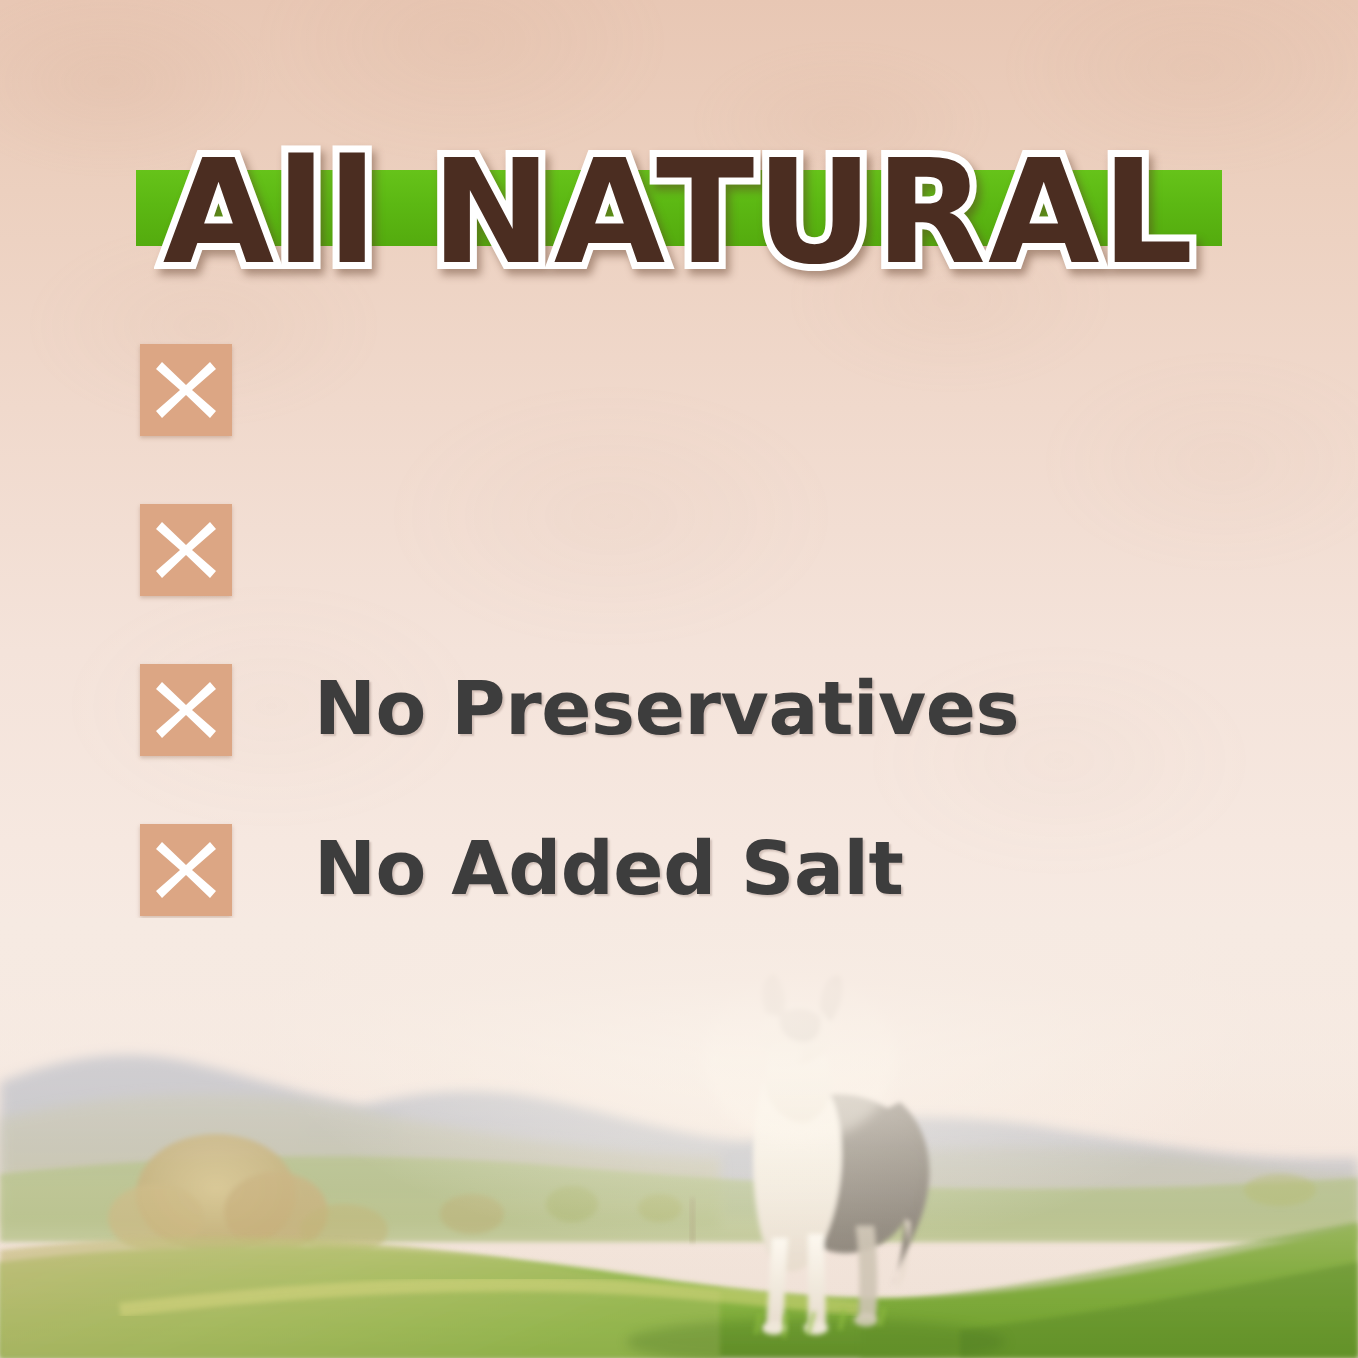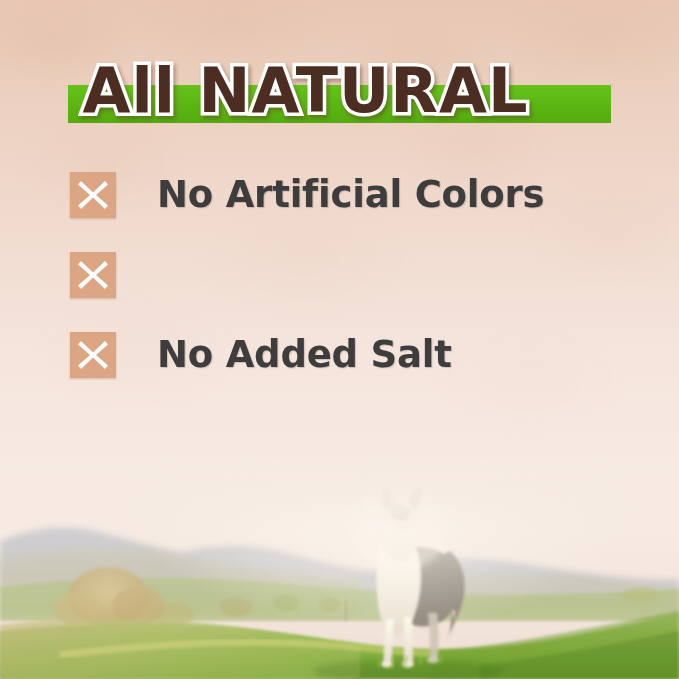--- a/index.html
+++ b/index.html
@@ -63,26 +63,26 @@
     position: absolute;
     left: 68px;
     top: 37px;
     width: 543px;
     height: 38px;
     background: linear-gradient(180deg, #66c31a 0%, #5cb813 45%, #54ab0e 100%);
   }
   .headline {
     position: absolute;
     left: 0;
-    top: 0;
-    width: 611px;
+    top: 15px;
+    width: 679px;
     text-align: center;
     font-family: "DejaVu Sans", sans-serif;
     font-weight: bold;
-    font-size: 62px;
+    font-size: 72px;
     line-height: 86px;
     letter-spacing: 1px;
     color: #4b2d21;
     white-space: nowrap;
     -webkit-text-stroke: 7px #ffffff;
     paint-order: stroke fill;
     filter: drop-shadow(2px 3px 2px rgba(90,55,35,.45));
   }
 
   
@@ -174,31 +174,38 @@
   </div>
 
   <div class="claims">
 
     <div class="claim-row">
       <span class="x-box">
         <svg width="46" height="46" viewBox="0 0 46 46" aria-hidden="true">
           <path d="M11 9 L23 20.5 L35 9 L38 12.5 L26 23 L38 33.5 L35 37 L23 25.5 L11 37 L8 33.5 L20 23 L8 12.5 Z" fill="#ffffff"></path>
         </svg>
       </span>
-      <span class="claim-label">No Artificial Colors</span>
     </div>
 
     <div class="claim-row">
       <span class="x-box">
         <svg width="46" height="46" viewBox="0 0 46 46" aria-hidden="true">
           <path d="M11 9 L23 20.5 L35 9 L38 12.5 L26 23 L38 33.5 L35 37 L23 25.5 L11 37 L8 33.5 L20 23 L8 12.5 Z" fill="#ffffff"></path>
         </svg>
       </span>
     </div>
 
+    <div class="claim-row">
+      <span class="x-box">
+        <svg width="46" height="46" viewBox="0 0 46 46" aria-hidden="true">
+          <path d="M11 9 L23 20.5 L35 9 L38 12.5 L26 23 L38 33.5 L35 37 L23 25.5 L11 37 L8 33.5 L20 23 L8 12.5 Z" fill="#ffffff"></path>
+        </svg>
+      </span>
+      <span class="claim-label">No Preservatives</span>
+    </div>
 
     <div class="claim-row">
       <span class="x-box">
         <svg width="46" height="46" viewBox="0 0 46 46" aria-hidden="true">
           <path d="M11 9 L23 20.5 L35 9 L38 12.5 L26 23 L38 33.5 L35 37 L23 25.5 L11 37 L8 33.5 L20 23 L8 12.5 Z" fill="#ffffff"></path>
         </svg>
       </span>
       <span class="claim-label">No Added Salt</span>
     </div>
 

